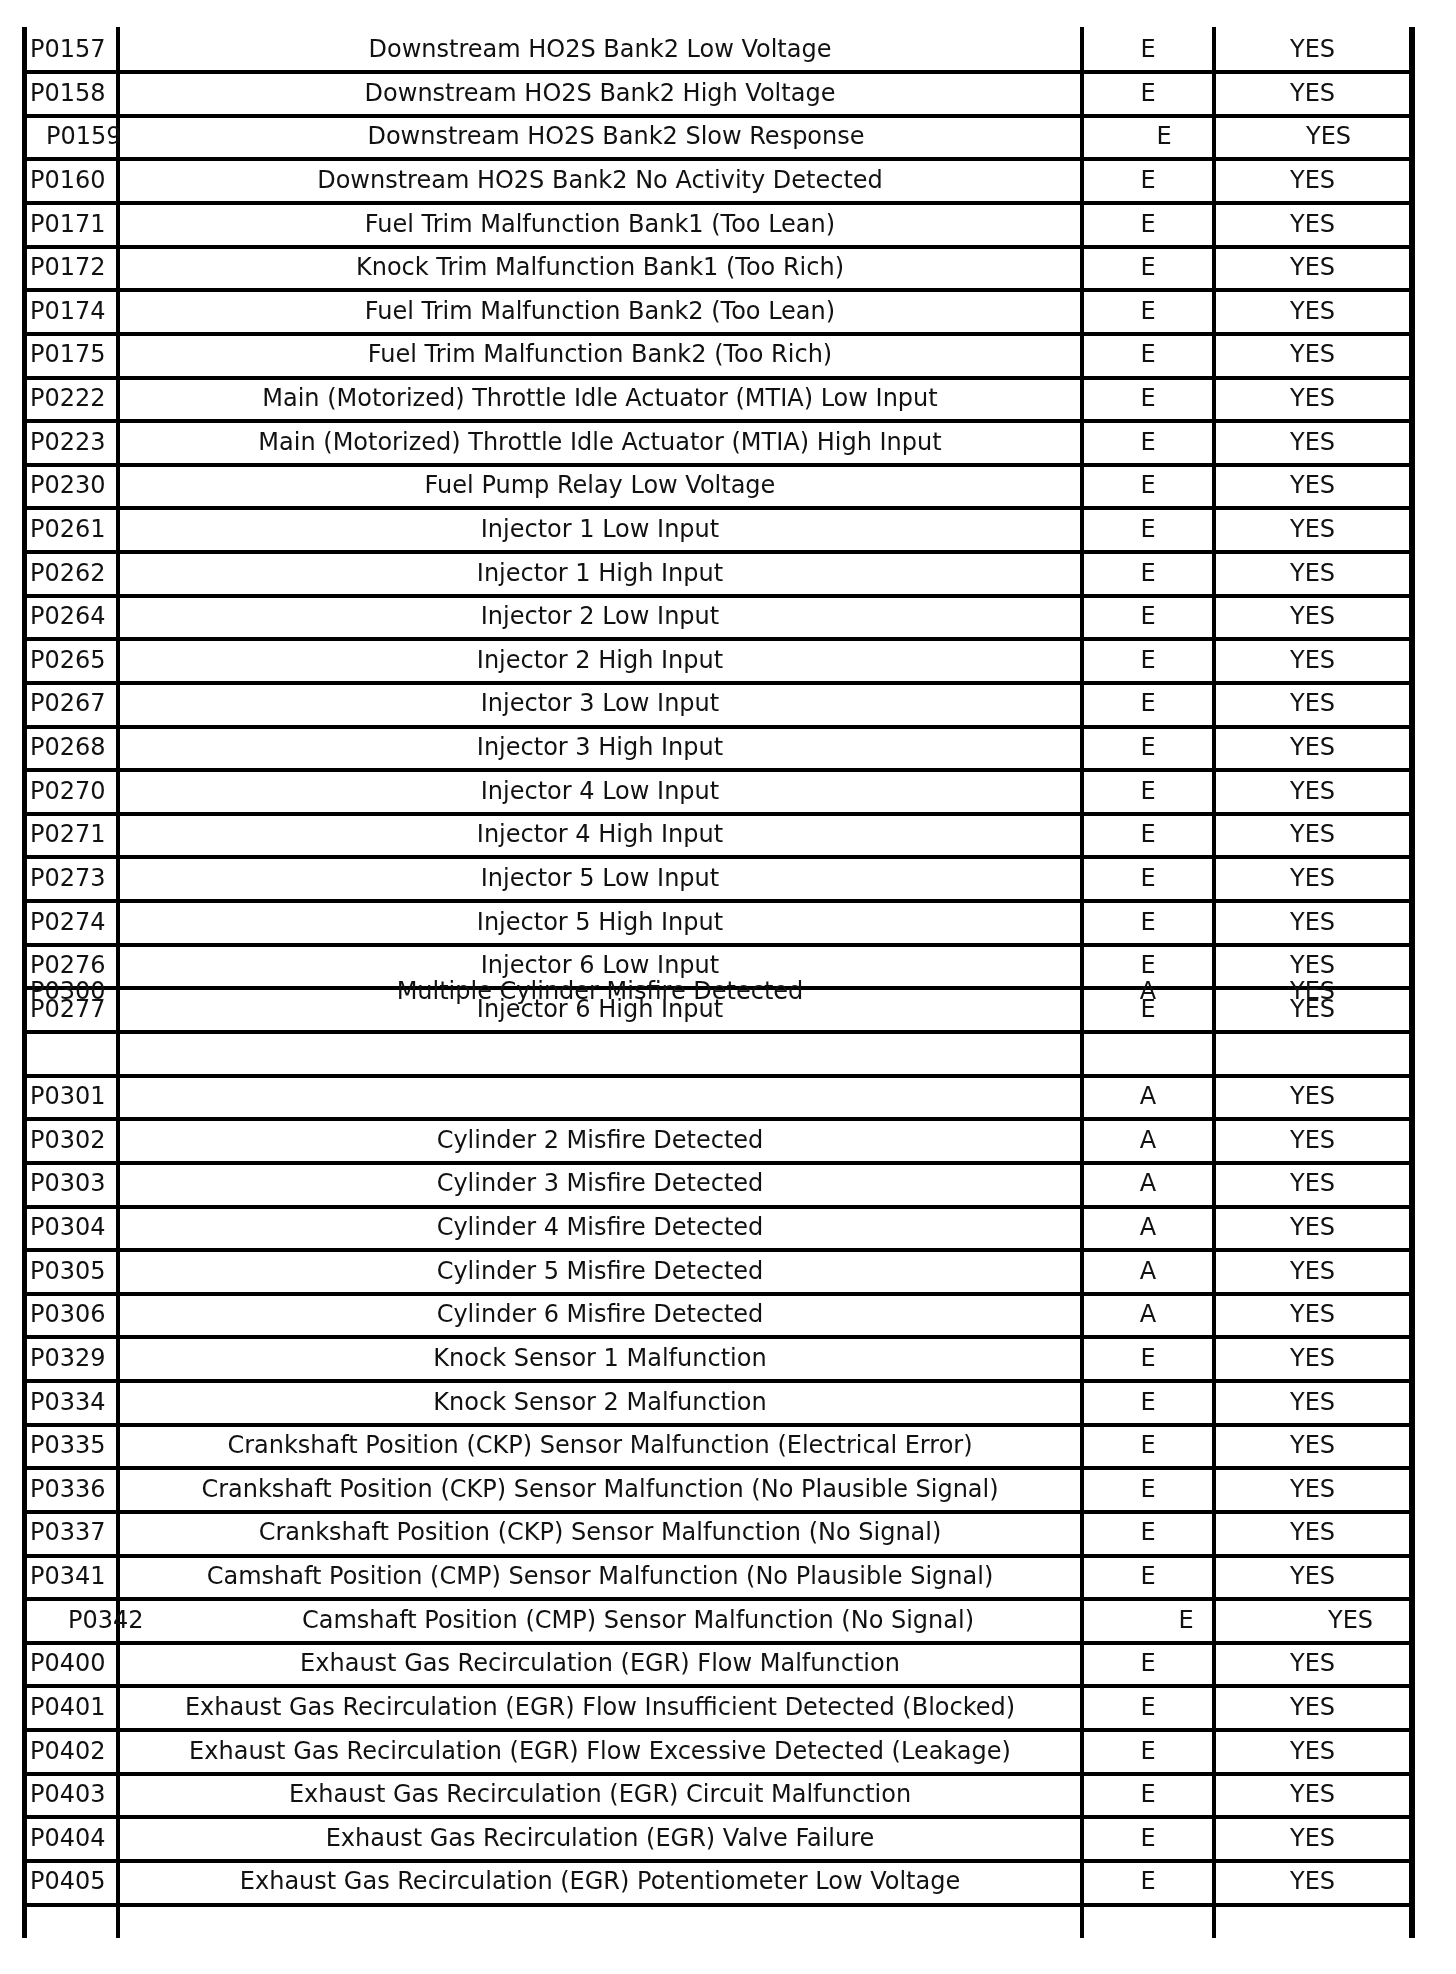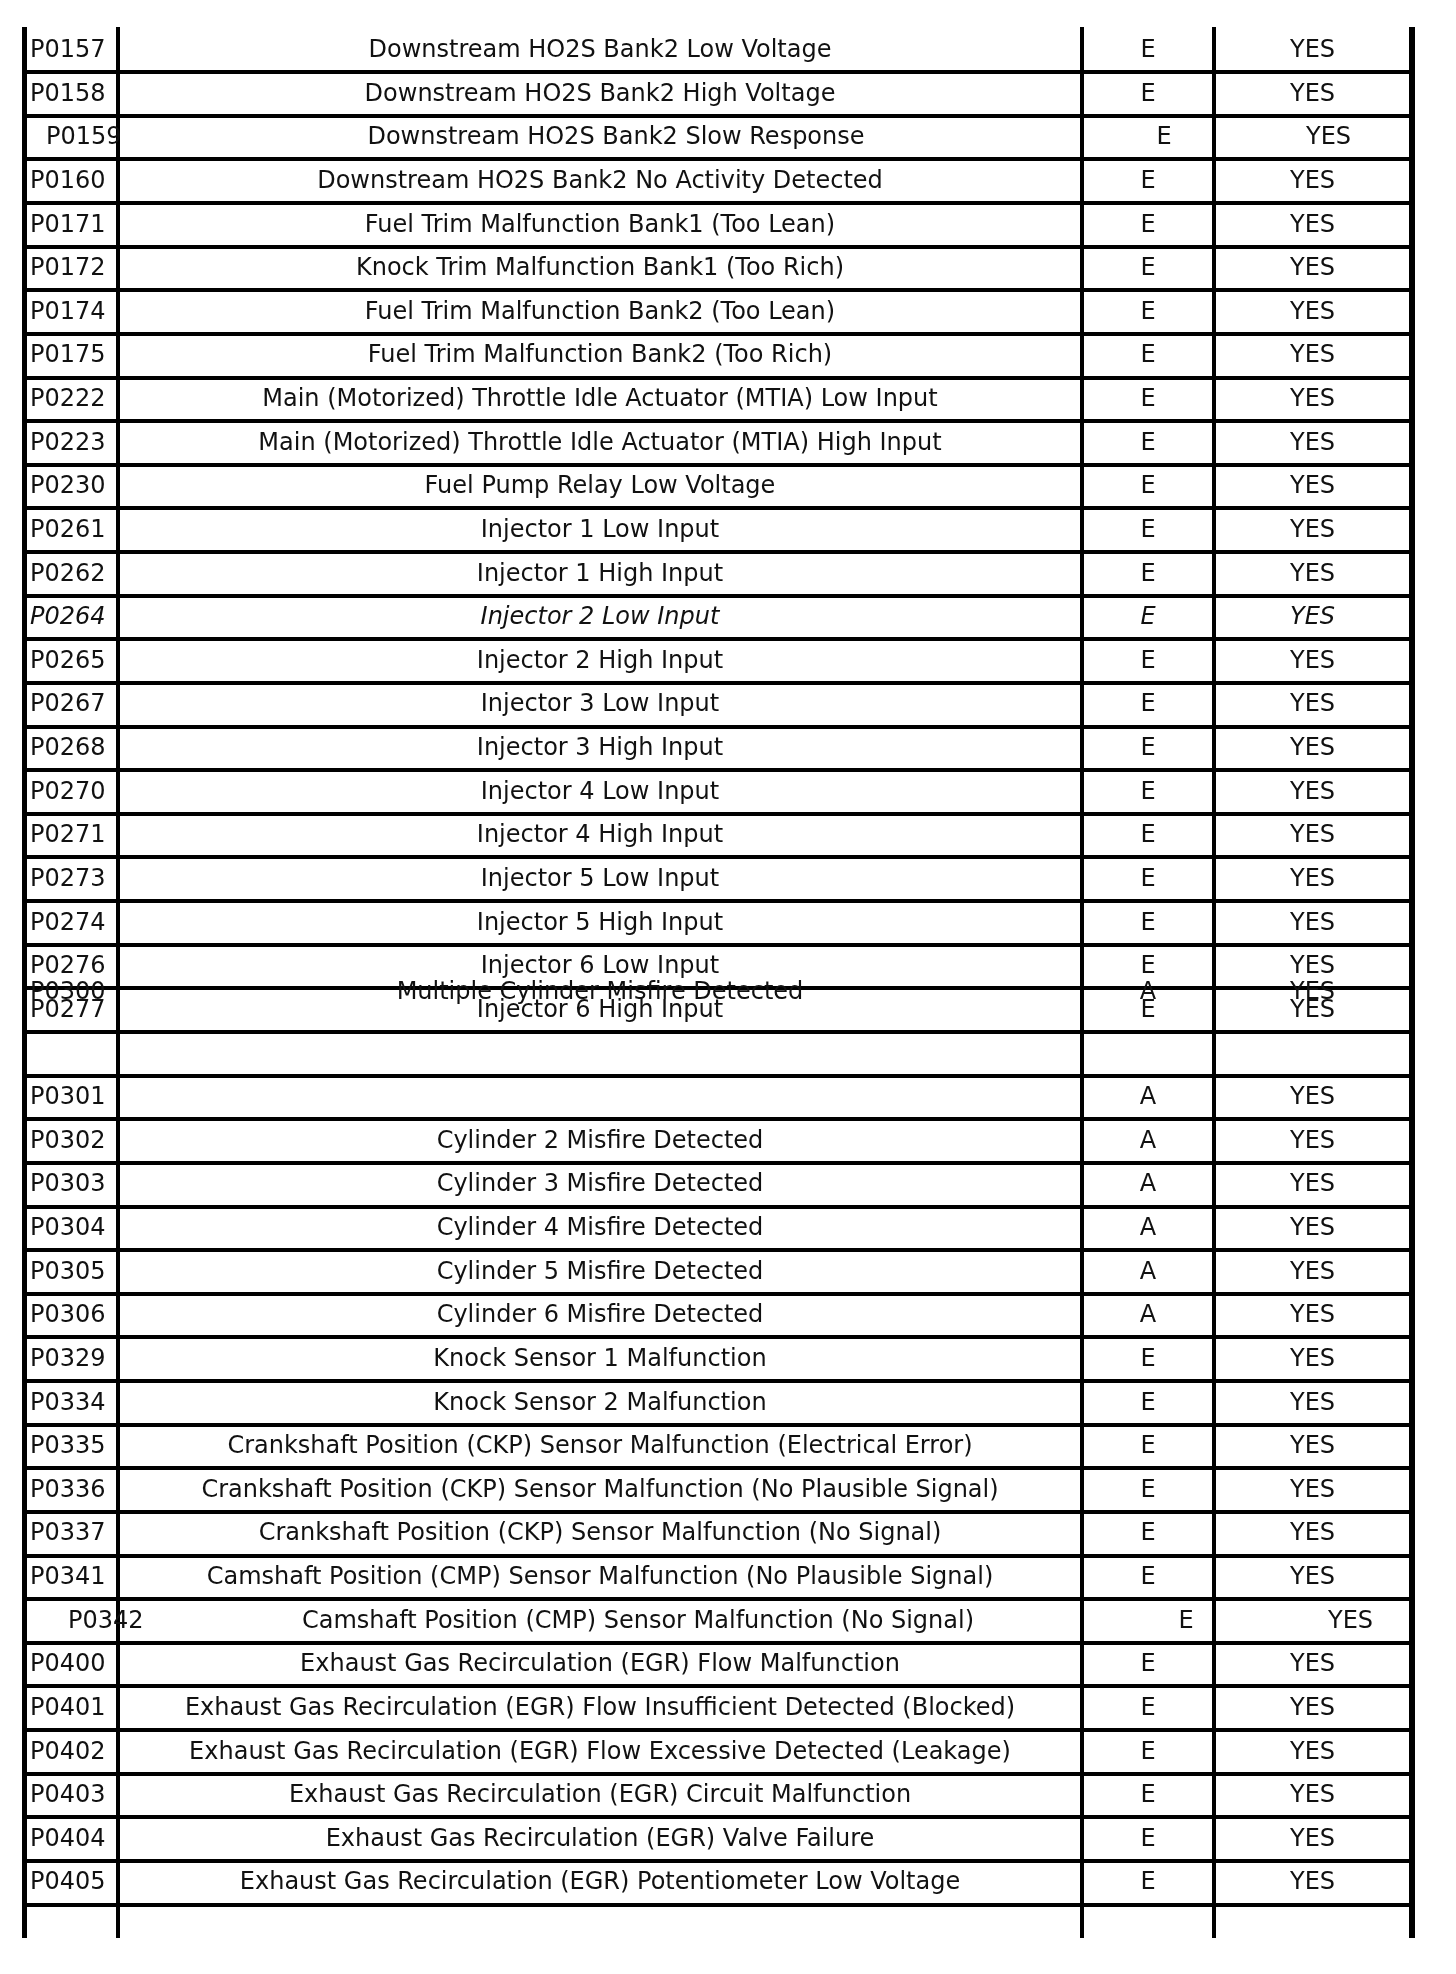--- a/index.html
+++ b/index.html
@@ -113,21 +113,21 @@
         <div class="cell c-status">YES</div>
       </div>
       <div class="hline" style="top: 550px;"></div>
       <div class="row" style="top: 552.56px;">
         <div class="cell c-code">P0262</div>
         <div class="cell c-desc">Injector 1 High Input</div>
         <div class="cell c-type">E</div>
         <div class="cell c-status">YES</div>
       </div>
       <div class="hline" style="top: 594px;"></div>
-      <div class="row" style="top: 596.19px; font-style: italic;">
+      <div class="row" style="top: 596.19px;">
         <div class="cell c-code">P0264</div>
         <div class="cell c-desc">Injector 2 Low Input</div>
         <div class="cell c-type">E</div>
         <div class="cell c-status">YES</div>
       </div>
       <div class="hline" style="top: 637px;"></div>
       <div class="row" style="top: 639.82px;">
         <div class="cell c-code">P0265</div>
         <div class="cell c-desc">Injector 2 High Input</div>
         <div class="cell c-type">E</div>

